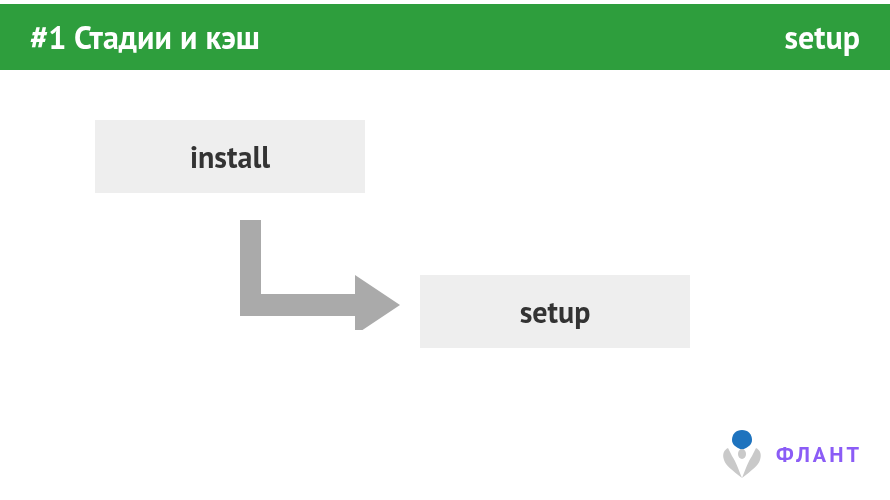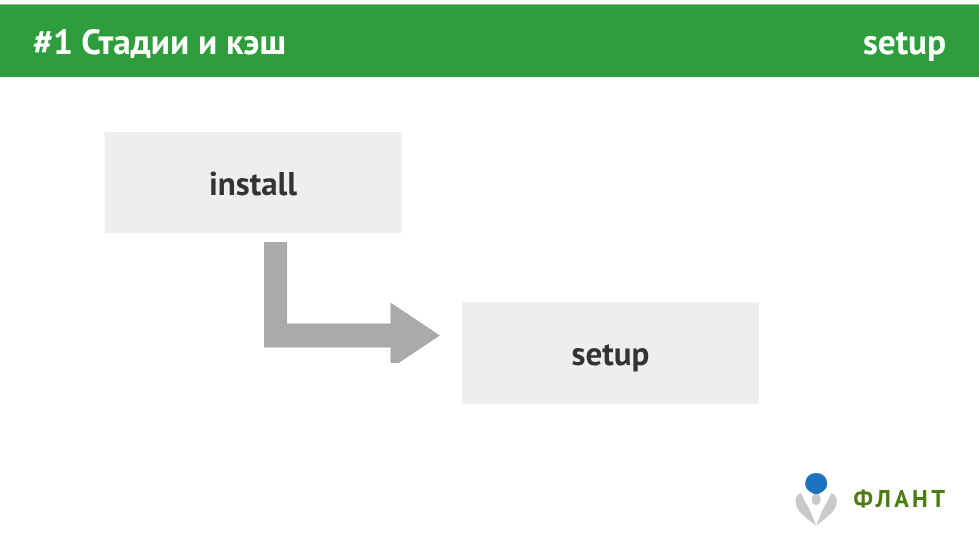--- a/index.html
+++ b/index.html
@@ -28,21 +28,21 @@
   .content {
     position: relative;
     width: 100%;
     height: calc(100% - 70px);
   }
 
   .stage-box {
     position: absolute;
     background: #eeeeee;
     width: 270px;
-    height: 92px;
+    height: 73px;
     display: flex;
     align-items: center;
     justify-content: center;
     font-size: 30px;
     font-weight: 700;
     color: #333333;
   }
   .stage-install { left: 95px; top: 50px; }
   .stage-setup   { left: 420px; top: 205px; }
 
@@ -59,21 +59,21 @@
     right: 28px;
     bottom: 20px;
     display: flex;
     align-items: center;
     gap: 10px;
   }
   .footer-logo .logo-text {
     font-size: 22px;
     font-weight: 700;
     letter-spacing: 3px;
-    color: #4d7c0f;
+    color: #8b5cf6;
   }
 </style>
 </head>
 <body>
 
 <div class="header">
   <div class="title">#1 Стадии и кэш</div>
   <div class="brand">setup</div>
 </div>
 

